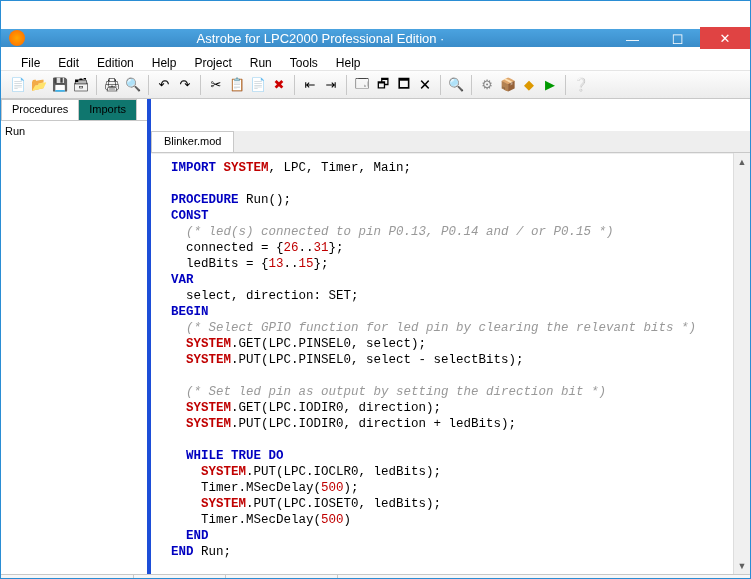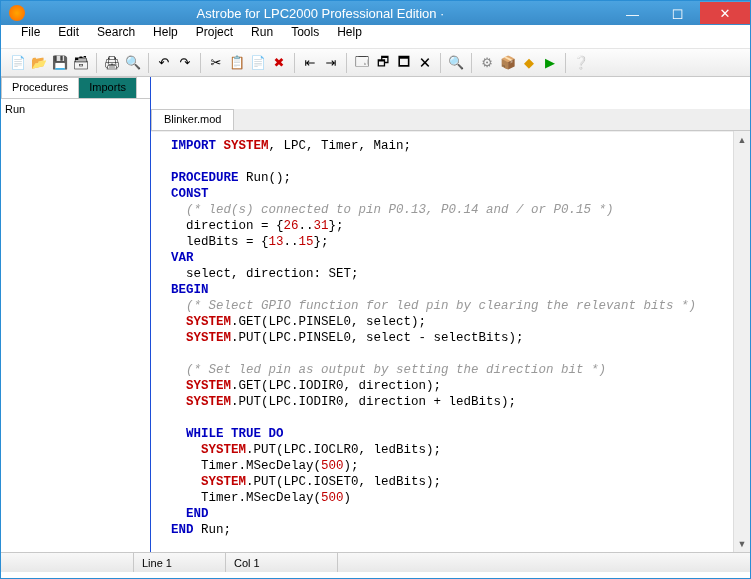--- a/index.html
+++ b/index.html
@@ -1,30 +1,30 @@
 <!DOCTYPE html>
 <html><head>
 <meta charset="utf-8">
 <style>
 * { box-sizing: border-box; margin: 0; padding: 0; }
 body { font-family: "Segoe UI", Tahoma, sans-serif; font-size: 12px; background: #fff; width: 751px; height: 579px; overflow: hidden; border: 1px solid #2a8dd4; }
-.titlebar { height: 24px; background: linear-gradient(#4ba3e0,#3a8cc9); display: flex; align-items: center; padding-left: 8px; color: #fff; position: relative; }
+.titlebar { height: 18px; background: linear-gradient(#4ba3e0,#3a8cc9); display: flex; align-items: center; padding-left: 8px; color: #fff; position: relative; margin-top: 28px; }
 .titlebar .icon { width: 16px; height: 16px; background: radial-gradient(circle,#ffa500,#ff6600); border-radius: 50%; margin-right: 6px; }
 .titlebar .title { flex: 1; text-align: center; font-size: 13px; color: #fff; }
 .winbtns { display: flex; }
 .winbtn { width: 45px; height: 20px; display: flex; align-items: center; justify-content: center; color:#fff; font-size: 13px; font-family: Arial; }
 .winbtn.close { background: #e04343; width: 50px; height:22px;}
 .winbtn.min, .winbtn.max { margin-top:2px;}
-.menubar { height: 24px; background: #fff; display: flex; align-items: flex-start; padding: 0 10px 0 20px; border-bottom: 1px solid #e5e5e5; gap: 18px; }
+.menubar { height: 24px; background: #fff; display: flex; align-items: flex-end; padding: 0 10px 0 20px; border-bottom: 1px solid #e5e5e5; gap: 18px; }
 .menuitem { color: #000; cursor: default; }
 .toolbar { height: 28px; background: linear-gradient(#fdfdfd,#ececec); display: flex; align-items: center; padding: 0 8px; gap: 3px; border-bottom: 1px solid #c8c8c8; }
 .tbtn { width: 18px; height: 18px; display:flex; align-items:center; justify-content:center; font-size:13px; }
 .tsep { width:1px; height:20px; background:#c8c8c8; margin:0 3px; }
 .workarea { display: flex; height: 475px; }
-.leftpanel { width: 150px; border-right: 1px solid #1d4ed8; display:flex; flex-direction:column; }
+.leftpanel { width: 150px; border-right: 4px solid #1d4ed8; display:flex; flex-direction:column; }
 .lefttabs { height: 22px; display:flex; border-bottom:1px solid #c8c8c8; }
 .lefttab { padding: 3px 10px; border:1px solid #c8c8c8; border-bottom:none; background:#0f766e; font-size:11px; margin-right:-1px;}
 .lefttab.active { background:#fff; }
 .leftcontent { flex:1; padding:4px; font-size:11px; background:#fff;}
 .editorpane { flex:1; display:flex; flex-direction:column; position:relative;margin-top:32px;}
 .edtabs { height:22px; display:flex; border-bottom:1px solid #c8c8c8; background:#eee;}
 .edtab { padding:3px 12px; border:1px solid #c8c8c8; border-bottom:none; background:#fff; font-size:11px;}
 .editor { flex:1; background:#fff; padding:6px 10px 6px 20px; font-family: Consolas,"Courier New",monospace; font-size:12.5px; line-height:16px; overflow:auto; position:relative; border-top:1px solid #eee;}
 .scrollbar-v { position:absolute; right:0; top:22px; bottom:0; width:17px; background:#f0f0f0; border-left:1px solid #ddd;}
 .scrollbar-v .up,.scrollbar-v .down{height:17px; display:flex;align-items:center;justify-content:center;color:#606060;font-size:9px;}
@@ -51,21 +51,21 @@
   <div class="winbtns">
     <div class="winbtn min">—</div>
     <div class="winbtn max">☐</div>
     <div class="winbtn close">✕</div>
   </div>
 </div>
 
 <div class="menubar">
   <span class="menuitem">File</span>
   <span class="menuitem">Edit</span>
-  <span class="menuitem">Search</span>
+  <span class="menuitem">Edition</span>
   <span class="menuitem">Help</span>
   <span class="menuitem">Project</span>
   <span class="menuitem">Run</span>
   <span class="menuitem">Tools</span>
   <span class="menuitem">Help</span>
 </div>
 
 <div class="toolbar">
   <span class="tbtn">📄</span>
   <span class="tbtn">📂</span>
@@ -114,21 +114,21 @@
   <div class="editorpane">
     <div class="edtabs">
       <div class="edtab">Blinker.mod</div>
     </div>
     <div class="editor">
 <pre><span class="kw-blue">IMPORT</span> <span class="kw-red">SYSTEM</span><span>, LPC, Timer, Main;</span>
 
 <span class="kw-blue">PROCEDURE</span><span> Run();</span>
 <span class="kw-blue">CONST</span>
 <span class="cm">  (* led(s) connected to pin P0.13, P0.14 and / or P0.15 *)</span>
-<span>  direction = {</span><span class="num">26</span><span>..</span><span class="num">31</span><span>};</span>
+<span>  connected = {</span><span class="num">26</span><span>..</span><span class="num">31</span><span>};</span>
 <span>  ledBits = {</span><span class="num">13</span><span>..</span><span class="num">15</span><span>};</span>
 <span class="kw-blue">VAR</span>
 <span>  select, direction: SET;</span>
 <span class="kw-blue">BEGIN</span>
 <span class="cm">  (* Select GPIO function for led pin by clearing the relevant bits *)</span>
 <span>  </span><span class="kw-red">SYSTEM</span><span>.GET(LPC.PINSEL0, select);</span>
 <span>  </span><span class="kw-red">SYSTEM</span><span>.PUT(LPC.PINSEL0, select - selectBits);</span>
 
 <span class="cm">  (* Set led pin as output by setting the direction bit *)</span>
 <span>  </span><span class="kw-red">SYSTEM</span><span>.GET(LPC.IODIR0, direction);</span>

